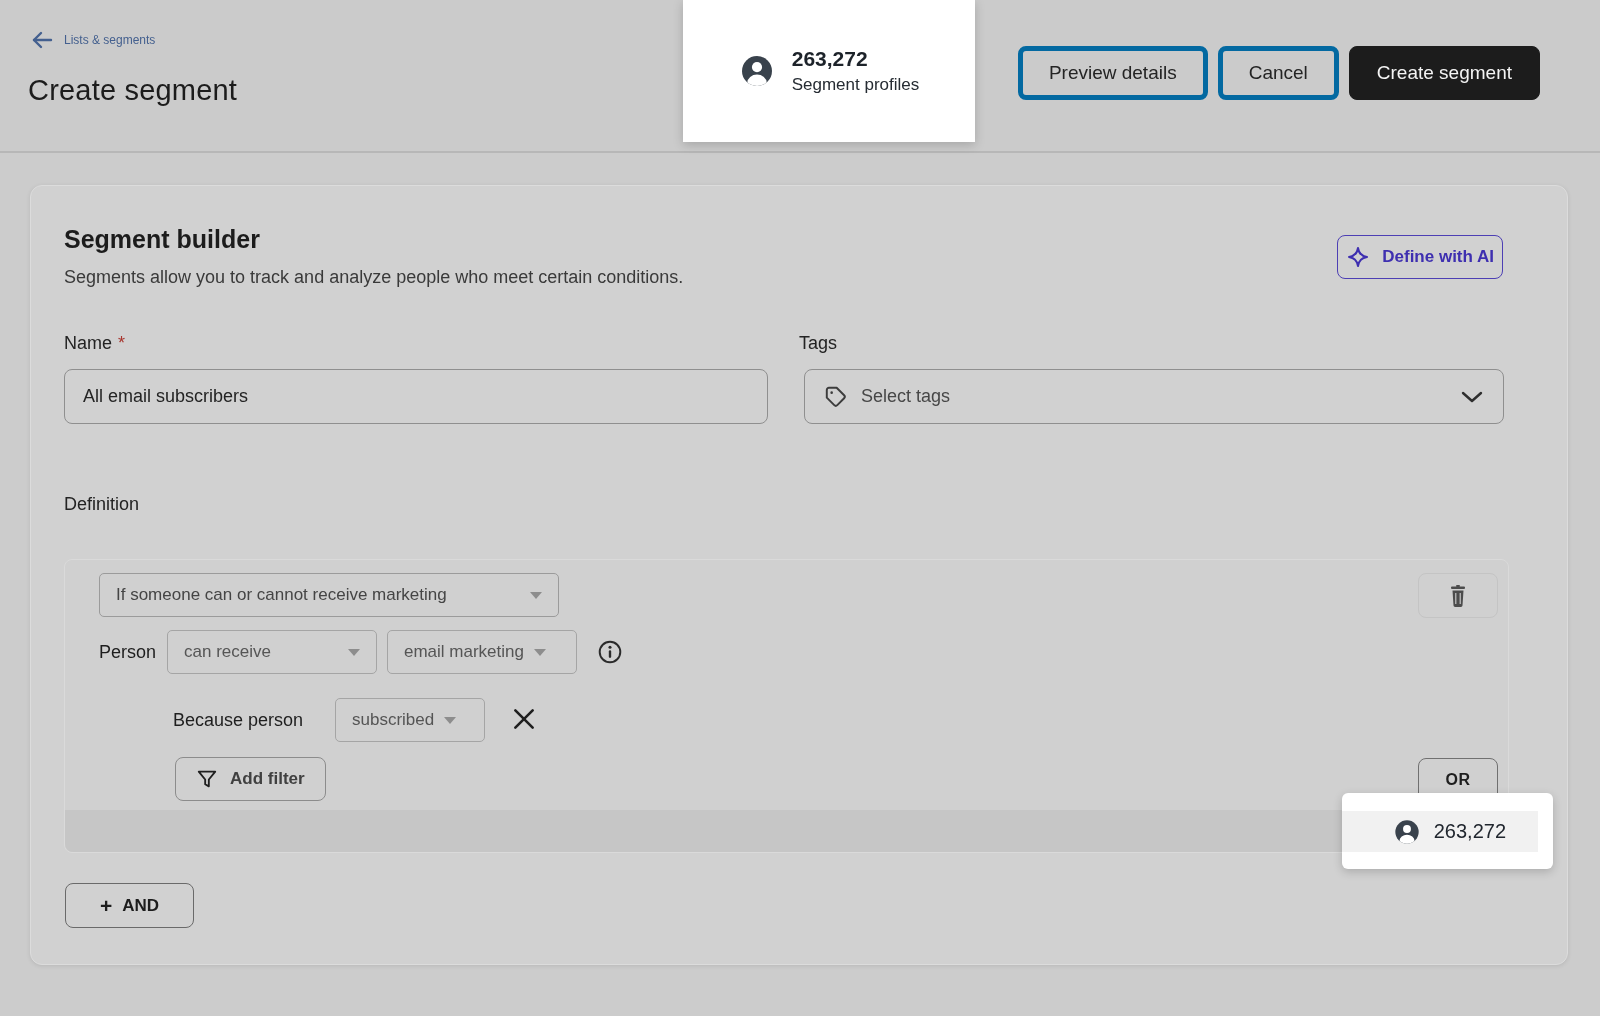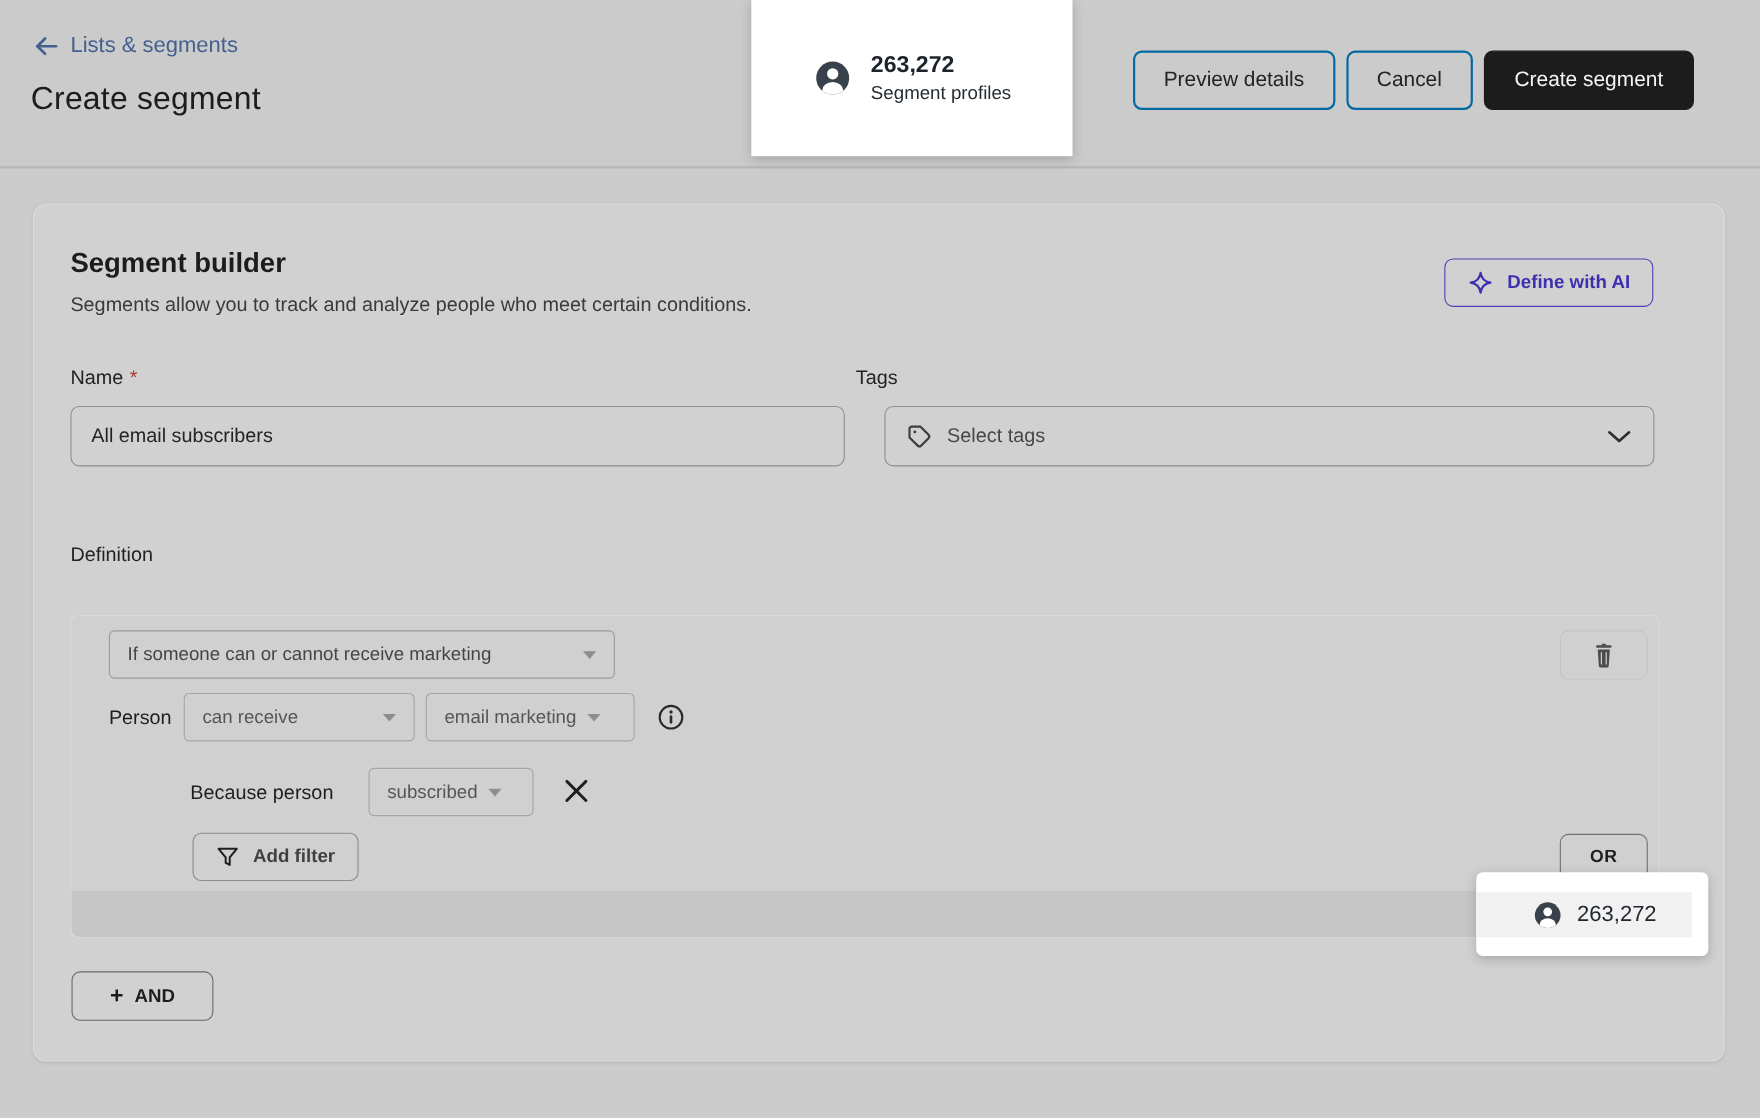--- a/index.html
+++ b/index.html
@@ -14,38 +14,38 @@
   .abs { position:absolute; }
 
   
   .header {
     position:absolute; left:0; top:0; width:1600px; height:153px;
     background:#cbcbcb; border-bottom:2px solid #b7b7b7;
   }
   .breadcrumb {
     position:absolute; left:30px; top:30px;
     display:flex; align-items:center; gap:10px;
-    color:#44608f; font-size:20px; cursor:pointer;
+    color:#44608f; font-size:12px; cursor:pointer;
   }
   .breadcrumb-label { font-weight:500; }
   .page-title {
     position:absolute; left:28px; top:74px;
     font-size:29px; font-weight:500; color:#1c1c1c; letter-spacing:.2px;
   }
   .header-actions {
     position:absolute; right:60px; top:46px;
     display:flex; gap:10px;
   }
   .btn {
     height:54px; border-radius:8px; font-family:inherit;
     font-size:19px; font-weight:500; display:flex; align-items:center;
     justify-content:center; cursor:pointer; white-space:nowrap;
   }
   .btn-outline {
-    background:transparent; border:2px solid #0369a1; color:#242424;
+    background:transparent; border:5px solid #0369a1; color:#242424;
     padding:0 26px;
   }
   .btn-dark {
     background:#1c1c1c; border:1px solid #1c1c1c; color:#f4f4f4;
     padding:0 27px;
   }
 
   
   .spotlight-top {
     position:absolute; left:683px; top:0; width:292px; height:142px;
@@ -60,21 +60,21 @@
     position:absolute; left:30px; top:185px; width:1538px; height:780px;
     background:#d1d1d1; border:1px solid #dcdcdc; border-radius:12px;
     box-shadow:0 1px 4px rgba(0,0,0,.10);
   }
   .builder-title { position:absolute; left:33px; top:39px; font-size:25px; font-weight:700; color:#1c1c1c; }
   .builder-subtitle { position:absolute; left:33px; top:81px; font-size:18px; color:#3a3a3a; }
 
   .define-ai {
     position:absolute; right:64px; top:49px; height:44px;
     border:1.5px solid #4d3fb4; border-radius:8px; background:transparent;
-    display:flex; align-items:center; gap:12px; padding:0 20px;
+    display:flex; align-items:center; gap:12px; padding:0 8px;
     color:#3e2fb0; font-size:17px; font-weight:700; cursor:pointer;
   }
 
   .field-label { font-size:18px; color:#232323; }
   .req { color:#a8352e; margin-left:6px; }
 
   .text-input {
     position:absolute; height:55px; border:1px solid #8f8f8f; border-radius:8px;
     background:transparent; font-family:inherit; font-size:18px; color:#242424;
     padding:0 18px; width:704px; outline:none;
@@ -200,21 +200,21 @@
       </svg>
     </span>
     <span>Define with AI</span>
   </button>
 
   <div class="field-label abs" style="left:33px; top:147px;">
     <span>Name</span><span class="req">*</span>
   </div>
   <input class="text-input" style="left: 33px; top: 183px;" value="All email subscribers">
 
-  <div class="field-label abs" style="left:747px; top:147px;">Tags</div>
+  <div class="field-label abs" style="left:768px; top:147px;">Tags</div>
   <div class="select-box" style="left:773px; top:183px; width:700px;">
     <span>
       <svg width="26" height="26" viewBox="0 0 24 24" fill="none" stroke="#3c3c3c" stroke-width="1.8" stroke-linejoin="round">
         <path d="M12.6 3.5 L19.5 10.4 a2 2 0 0 1 0 2.8 L13.2 19.5 a2 2 0 0 1 -2.8 0 L3.5 12.6 V5.5 a2 2 0 0 1 2 -2 Z" transform="rotate(0 12 12)"></path>
         <circle cx="8" cy="8" r="1.2" fill="#3c3c3c" stroke="none"></circle>
       </svg>
     </span>
     <span>Select tags</span>
     <span style="margin-left:auto;">
       <svg width="26" height="16" viewBox="0 0 26 16" fill="none" stroke="#2e2e2e" stroke-width="2.4" stroke-linecap="round" stroke-linejoin="round">

